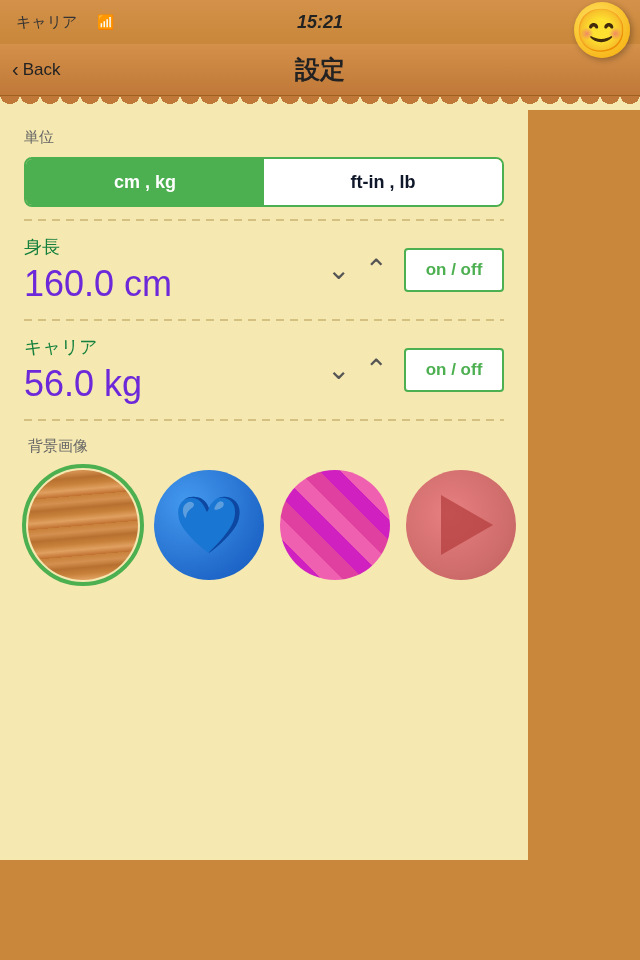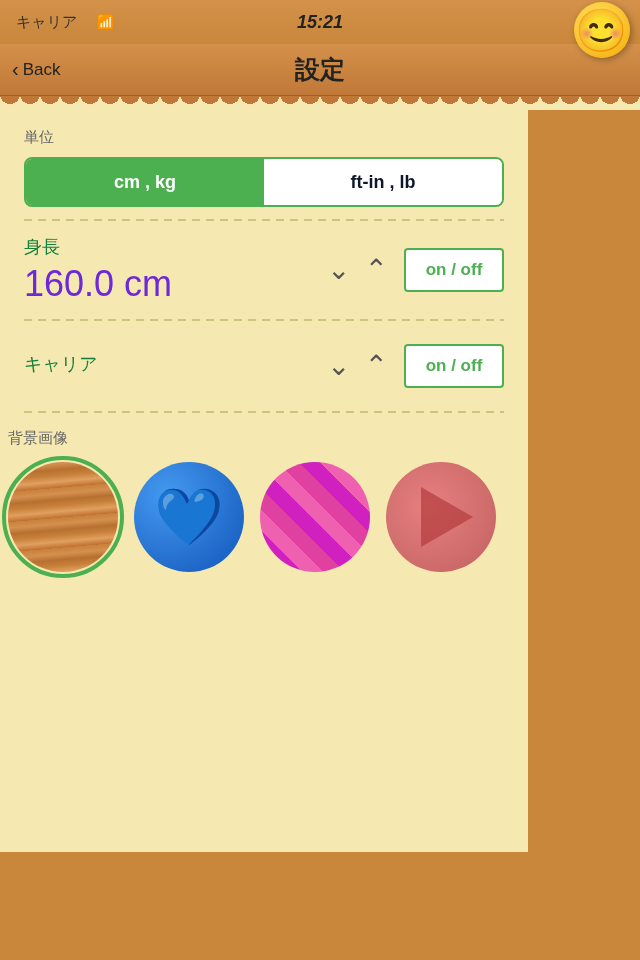--- a/index.html
+++ b/index.html
@@ -236,21 +236,21 @@
       color: #4caf50;
       font-weight: 600;
       background: white;
       cursor: pointer;
       min-width: 100px;
       text-align: center;
     }
 
     
     .bg-section {
-      padding: 16px 24px 20px 8px;
+      padding: 16px 24px 20px 28px;
       background: #f5e8b0;
     }
     .bg-label {
       font-size: 15px;
       color: #666;
       margin-bottom: 14px;
     }
     .bg-thumbs {
       display: flex;
       gap: 16px;
@@ -370,20 +370,21 @@
       <span class="chevron-btn">⌃</span>
     </div>
     <button class="on-off-btn">on / off</button>
   </div>
 
   <div class="separator"></div>
 
   <div class="row-section">
     <div class="row-left">
       <div class="row-label">キャリア</div>
+      <div class="row-value">56.0 kg</div>
     </div>
     <div class="row-controls">
       <span class="chevron-btn">⌄</span>
       <span class="chevron-btn">⌃</span>
     </div>
     <button class="on-off-btn">on / off</button>
   </div>
 
   <div class="separator"></div>
 

